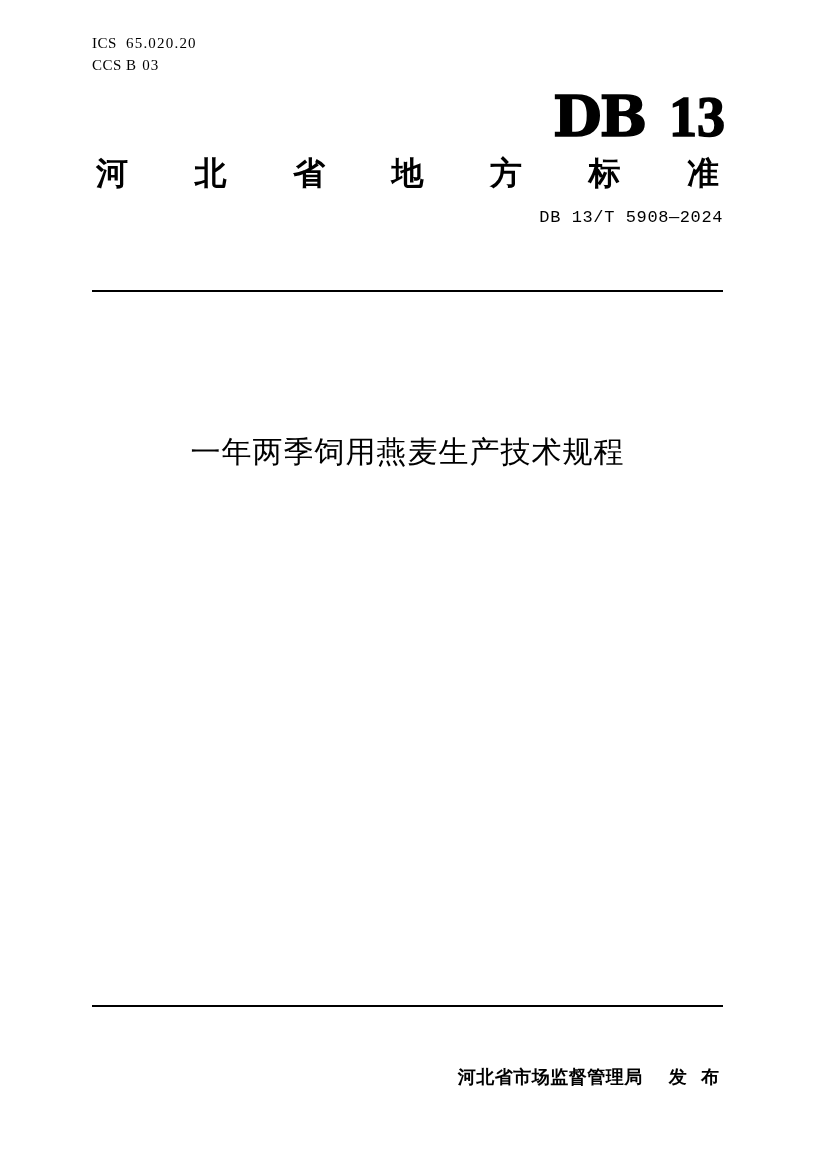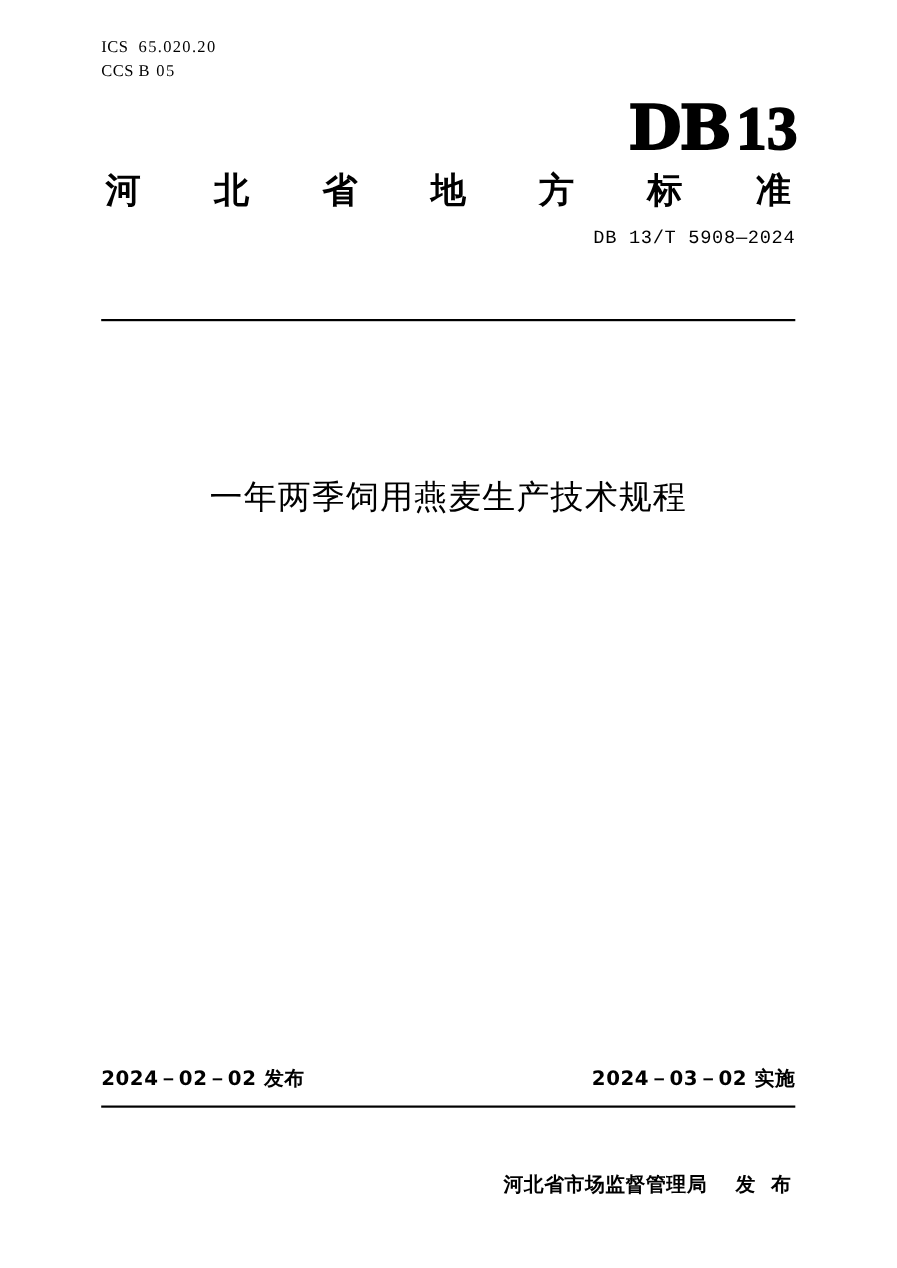--- a/index.html
+++ b/index.html
@@ -56,21 +56,21 @@
     white-space: nowrap;
   }
   .db-logo .db {
     font-family: "DejaVu Serif", serif;
     font-weight: bold;
     letter-spacing: -2px;
   }
   .db-logo .num {
     font-family: "Liberation Serif", serif;
     font-weight: bold;
-    margin-left: 6px;
+    margin-left: 24px;
   }
 
   
   .hb-title {
     position: absolute;
     left: 92px;
     right: 92px;
     top: 152px;
     font-family: "DejaVu Sans", sans-serif;
     font-weight: bold;
@@ -162,21 +162,21 @@
 </head>
 <body>
 
 <div class="page">
 
   <div class="codes">
     <div class="code-line">
       <span class="lbl">ICS</span><span class="val">65.020.20</span>
     </div>
     <div class="code-line">
-      <span class="lbl">CCS</span><span class="val">B 05</span>
+      <span class="lbl">CCS</span><span class="val">B 03</span>
     </div>
   </div>
 
   <div class="db-logo">
     <span class="db">DB</span><span class="num">13</span>
   </div>
 
   <div class="hb-title">
     <span>河</span>
     <span>北</span>
@@ -188,22 +188,18 @@
   </div>
 
   <div class="std-no">DB 13/T 5908—2024</div>
 
   <div class="rule-top"></div>
 
   <div class="doc-title">一年两季饲用燕麦生产技术规程</div>
 
   <div class="rule-bottom"></div>
 
-  <div class="dates">
-    <span>2024－02－02 发布</span>
-    <span>2024－03－02 实施</span>
-  </div>
 
   <div class="issuer">
     <span>河北省市场监督管理局</span><span class="gap"></span><span class="pub">发 布</span>
   </div>
 
 </div>
 
 </body></html>

